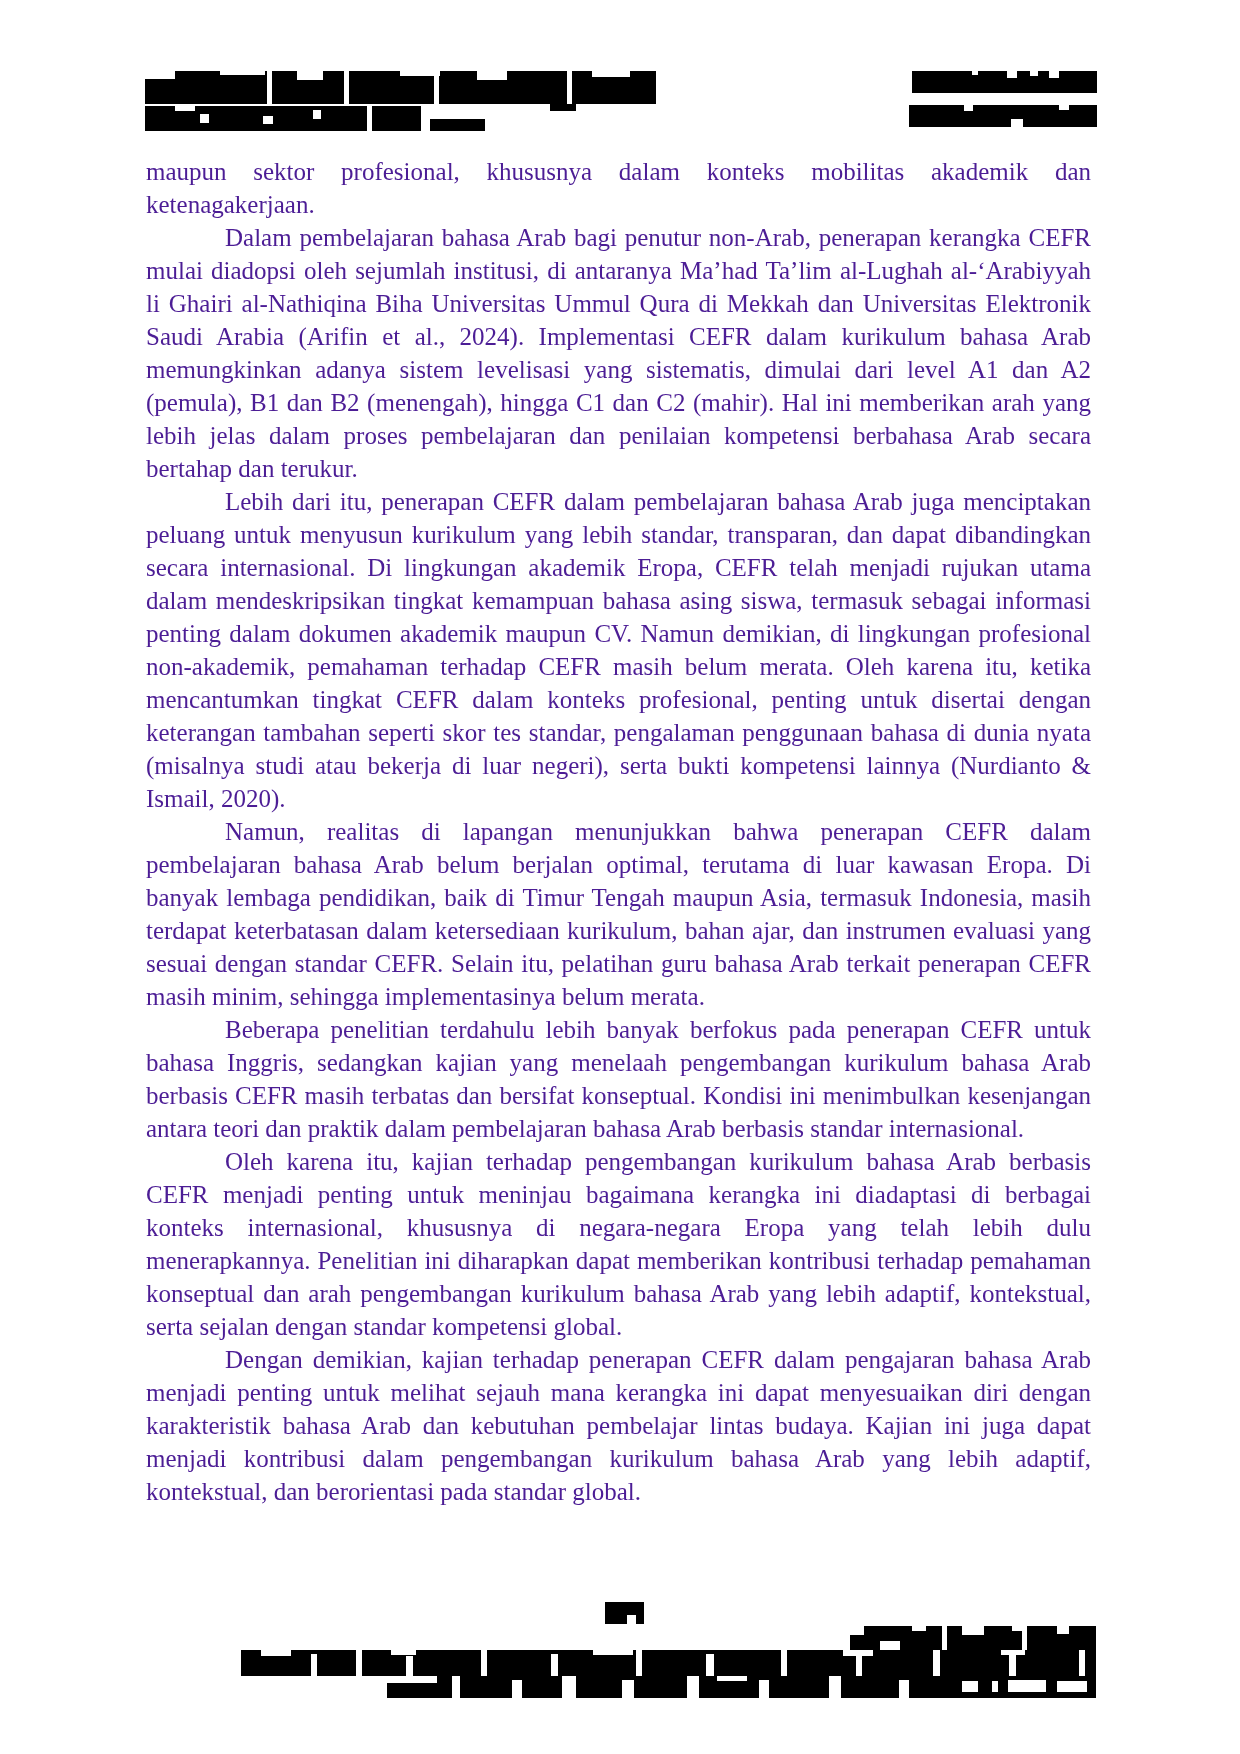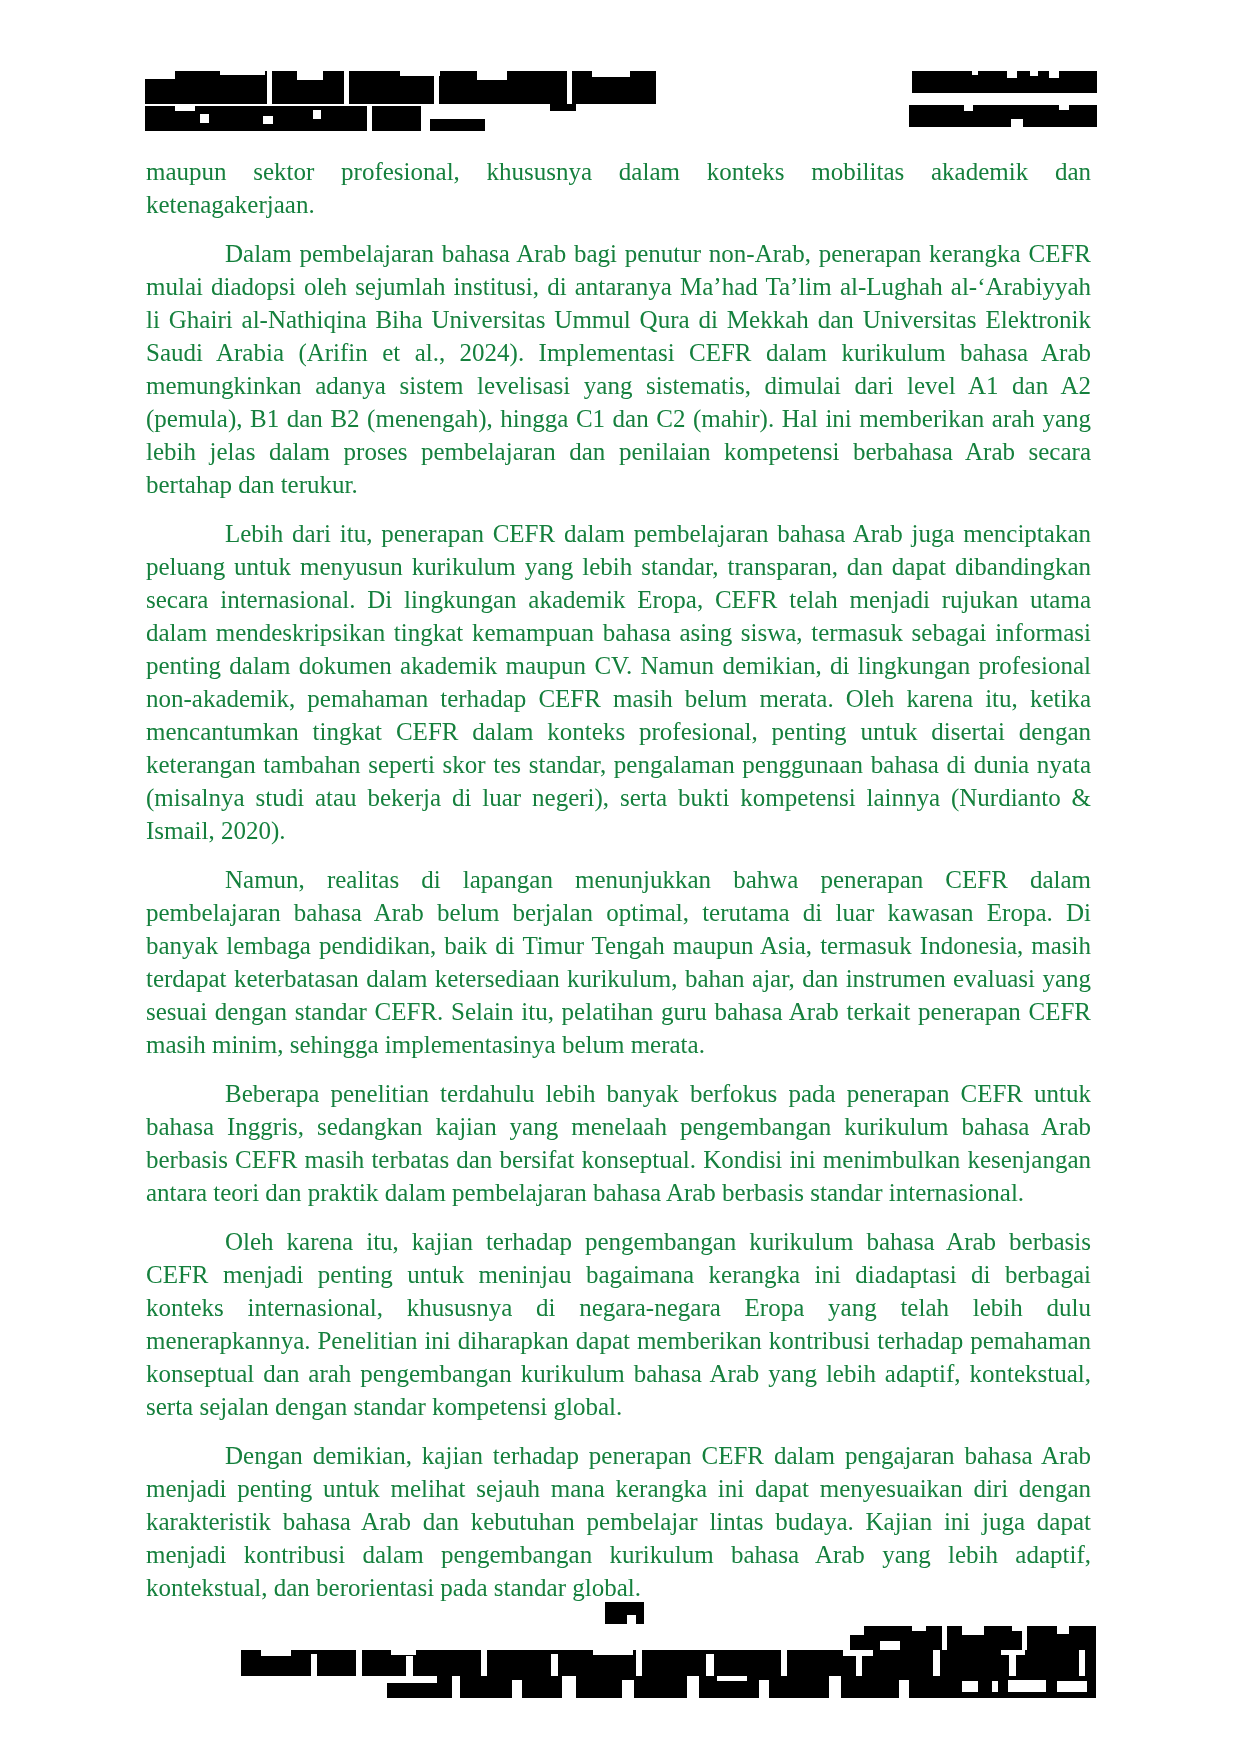--- a/index.html
+++ b/index.html
@@ -16,24 +16,24 @@
   .redact{position:absolute;background:#000;}
   .hole{position:absolute;background:#ffffff;}
   .body-text{
     position:absolute;
     left:146px;
     top:155px;
     width:945px;
     font-size:25px;
     line-height:33px;
     text-align:justify;
-    color:#15803d;
+    color:#4c1d95;
   }
   .body-text p{margin:0;padding:0;}
-  .body-text p.ind{text-indent:79px;margin-top:16px;}
+  .body-text p.ind{text-indent:79px;}
 </style>
 </head>
 <body>
 
 <div class="page">
 
   <div class="redact" style="left:145px;top:71px;width:511px;height:33px;">
     <span class="hole" style="left:0;top:0;width:30px;height:8px;"></span>
     <span class="hole" style="left:75px;top:0;width:45px;height:4px;"></span>
     <span class="hole" style="left:152px;top:0;width:26px;height:9px;"></span>

